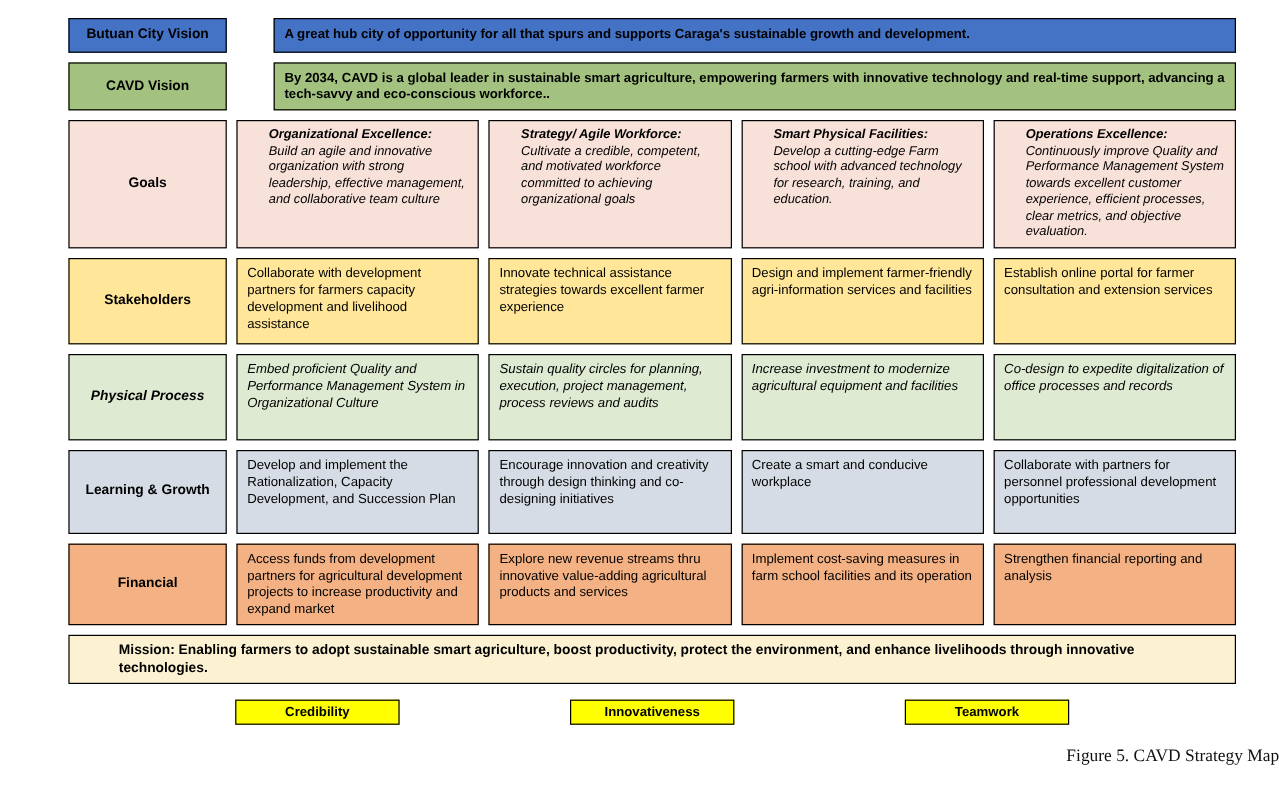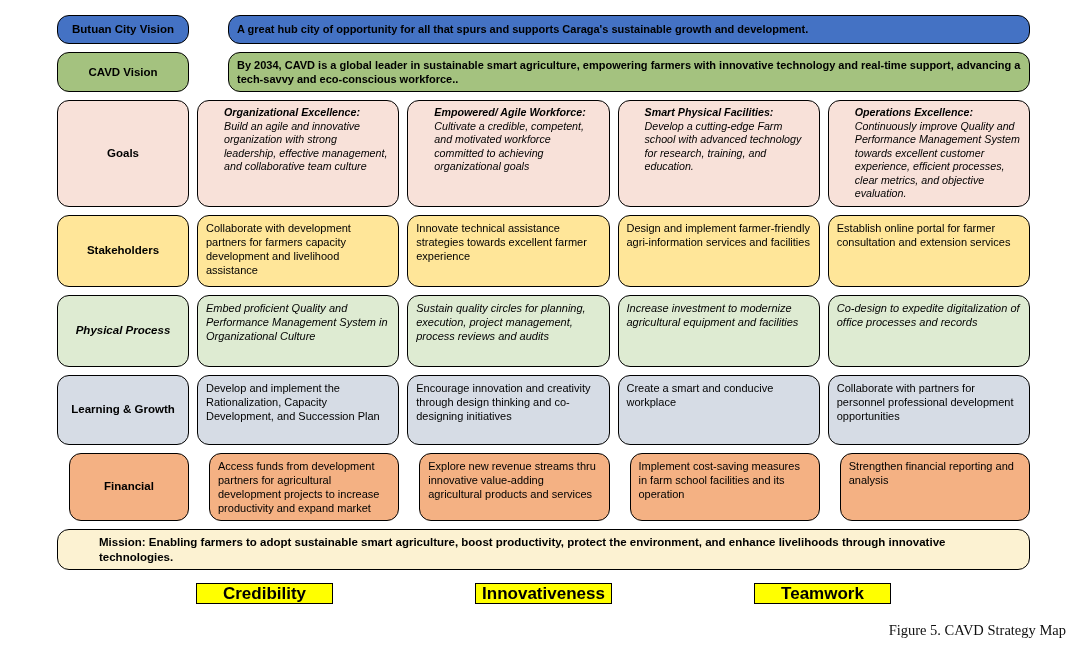--- a/index.html
+++ b/index.html
@@ -13,61 +13,61 @@
     font-weight: bold; font-size: 15.5px; color: #101010;
     margin: 9px 0 0 18px; letter-spacing: 0.1px;
   }
   .map {
     margin: 15px 36px 0 57px; width: 973px;
     display: grid;
     grid-template-columns: 132px repeat(4, 1fr);
     gap: 8px;
   }
   .box {
-    box-sizing: border-box; border: 1.5px solid #000; border-radius: 12px;
+    box-sizing: border-box; border: 1.5px solid #000; border-radius: 0;
     padding: 5px 8px; font-size: 11px; line-height: 1.28;
   }
   .label {
     display: flex; align-items: center; justify-content: center;
     text-align: center; font-weight: bold; font-size: 11.5px;
   }
   .vcenter { display: flex; align-items: center; }
   .bold { font-weight: bold; }
   .span4 { grid-column: 2 / 6; margin-left: 31px; }
   .span5 { grid-column: 1 / 6; }
   .cell-heading { display: block; font-weight: bold; font-style: italic; }
   .cell-body { display: block; font-style: italic; }
   .goals-cell { font-size: 10.7px; line-height: 1.26; padding-left: 26px; }
   
   .blue        { background: var(--c-blue, #4472C4); }
   .green       { background: var(--c-green, #A4C27F); }
   .goals       { background: var(--c-goals, #F8E1D9); }
   .stakeholders{ background: var(--c-stakeholders, #FFE699); }
   .internal    { background: var(--c-internal, #DEEBD2); }
   .learning    { background: var(--c-learning, #D6DCE5); }
-  .financial   { background: var(--c-financial, #F4B183); margin-left: 12px; }
+  .financial   { background: var(--c-financial, #F4B183); }
   .mission-box { background: var(--c-mission, #FCF2D2); padding-left: 41px; }
   
   .r-butuan { min-height: 29px; }
   .r-cavd   { min-height: 37px; }
   .r-goals  { min-height: 100px; }
   .r-stk    { min-height: 72px; }
   .r-int    { min-height: 72px; font-style: italic; }
   .r-lng    { min-height: 70px; }
   .r-fin    { min-height: 68px; }
   .mission-box { min-height: 36px; font-weight: bold; font-size: 11.5px; display: flex; align-items: center; }
   .values {
     margin: 13px 0 0 57px; width: 973px;
     display: flex; justify-content: center; gap: 142px;
   }
   .value-box {
     box-sizing: border-box; width: 137px; height: 21px;
     background: var(--c-values, #FFFF00); border: 1.5px solid #000;
     display: flex; align-items: center; justify-content: center;
-    font-weight: bold; font-size: 17px;
+    font-weight: bold; font-size: 11px;
   }
   .caption {
     margin-top: 18px; text-align: right;
     font-family: "Liberation Serif", "DejaVu Serif", serif;
     font-size: 14.5px; color: #101010;
   }
 </style>
 </head>
 <body>
 
@@ -81,21 +81,21 @@
 
     <div class="box label green r-cavd">CAVD Vision</div>
     <div class="box green bold vcenter span4 r-cavd">By 2034, CAVD is a global leader in sustainable smart agriculture, empowering farmers with innovative technology and real-time support, advancing a tech-savvy and eco-conscious workforce..</div>
 
     <div class="box label goals r-goals">Goals</div>
     <div class="box goals goals-cell r-goals">
       <span class="cell-heading">Organizational Excellence:</span>
       <span class="cell-body">Build an agile and innovative organization with strong leadership, effective management, and collaborative team culture</span>
     </div>
     <div class="box goals goals-cell r-goals">
-      <span class="cell-heading">Empowered/ Agile Workforce:</span>
+      <span class="cell-heading">Strategy/ Agile Workforce:</span>
       <span class="cell-body">Cultivate a credible, competent, and motivated workforce committed to achieving organizational goals</span>
     </div>
     <div class="box goals goals-cell r-goals">
       <span class="cell-heading">Smart Physical Facilities:</span>
       <span class="cell-body">Develop a cutting-edge Farm school with advanced technology for research, training, and education.</span>
     </div>
     <div class="box goals goals-cell r-goals">
       <span class="cell-heading">Operations Excellence:</span>
       <span class="cell-body">Continuously improve Quality and Performance Management System towards excellent customer experience, efficient processes, clear metrics, and objective evaluation.</span>
     </div>

